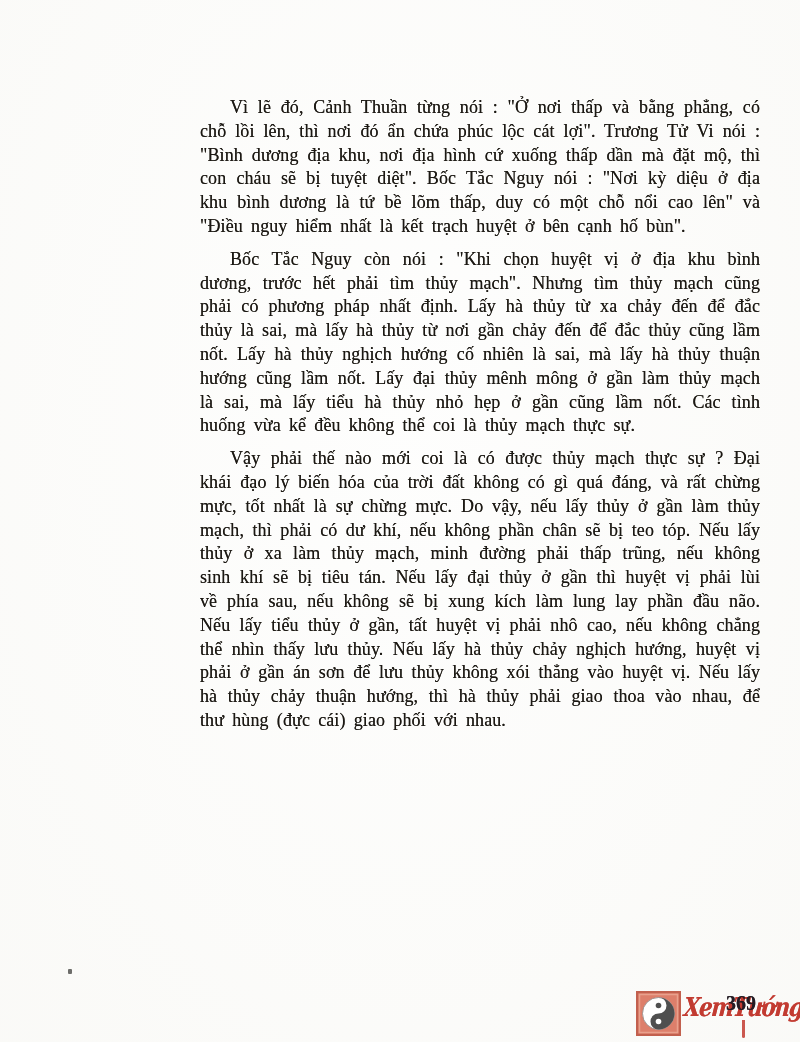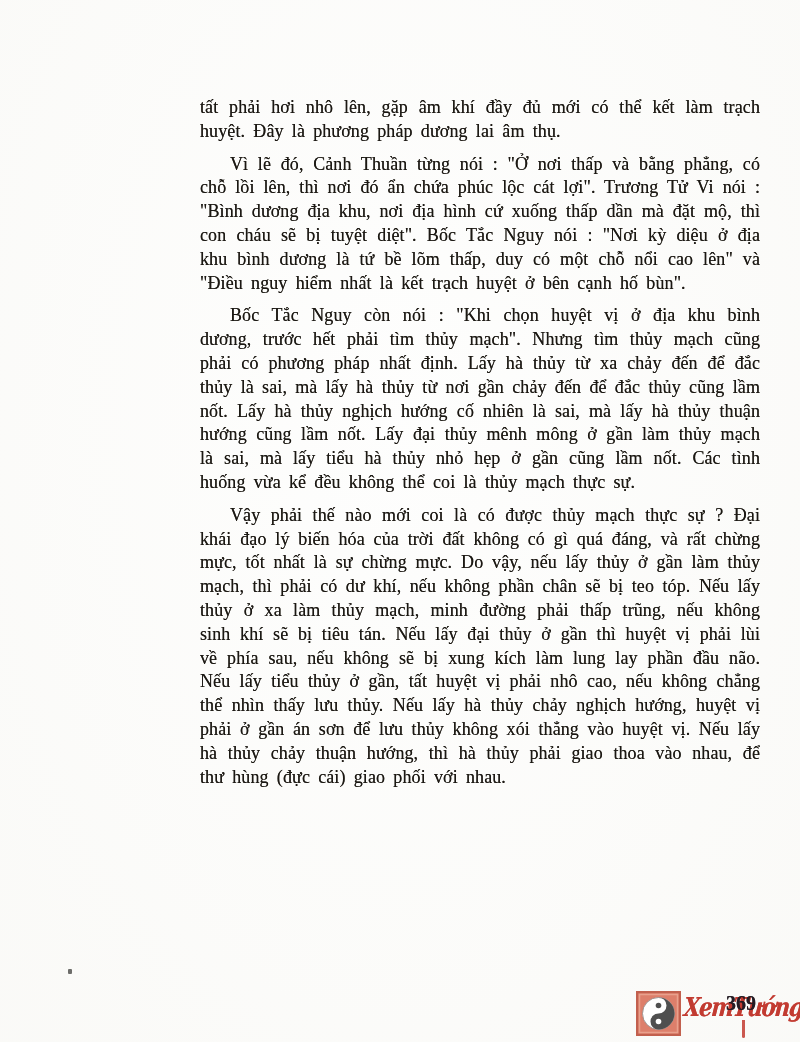--- a/index.html
+++ b/index.html
@@ -105,21 +105,20 @@
     opacity: 0.85;
     z-index: 0;
   }
 </style>
 </head>
 <body>
 
 <div class="page">
 
   <main class="text-block">
-    <p class="para continuation">tất phải hơi nhô lên, gặp âm khí đầy đủ mới có thể kết làm trạch huyệt. Đây là phương pháp dương lai âm thụ.</p>
     <p class="para">Vì lẽ đó, Cảnh Thuần từng nói : "Ở nơi thấp và bằng phẳng, có chỗ lồi lên, thì nơi đó ẩn chứa phúc lộc cát lợi". Trương Tử Vi nói : "Bình dương địa khu, nơi địa hình cứ xuống thấp dần mà đặt mộ, thì con cháu sẽ bị tuyệt diệt". Bốc Tắc Nguy nói : "Nơi kỳ diệu ở địa khu bình dương là tứ bề lõm thấp, duy có một chỗ nổi cao lên" và "Điều nguy hiểm nhất là kết trạch huyệt ở bên cạnh hố bùn".</p>
     <p class="para">Bốc Tắc Nguy còn nói : "Khi chọn huyệt vị ở địa khu bình dương, trước hết phải tìm thủy mạch". Nhưng tìm thủy mạch cũng phải có phương pháp nhất định. Lấy hà thủy từ xa chảy đến để đắc thủy là sai, mà lấy hà thủy từ nơi gần chảy đến để đắc thủy cũng lầm nốt. Lấy hà thủy nghịch hướng cố nhiên là sai, mà lấy hà thủy thuận hướng cũng lầm nốt. Lấy đại thủy mênh mông ở gần làm thủy mạch là sai, mà lấy tiểu hà thủy nhỏ hẹp ở gần cũng lầm nốt. Các tình huống vừa kể đều không thể coi là thủy mạch thực sự.</p>
     <p class="para">Vậy phải thế nào mới coi là có được thủy mạch thực sự ? Đại khái đạo lý biến hóa của trời đất không có gì quá đáng, và rất chừng mực, tốt nhất là sự chừng mực. Do vậy, nếu lấy thủy ở gần làm thủy mạch, thì phải có dư khí, nếu không phần chân sẽ bị teo tóp. Nếu lấy thủy ở xa làm thủy mạch, minh đường phải thấp trũng, nếu không sinh khí sẽ bị tiêu tán. Nếu lấy đại thủy ở gần thì huyệt vị phải lùi về phía sau, nếu không sẽ bị xung kích làm lung lay phần đầu não. Nếu lấy tiểu thủy ở gần, tất huyệt vị phải nhô cao, nếu không chẳng thể nhìn thấy lưu thủy. Nếu lấy hà thủy chảy nghịch hướng, huyệt vị phải ở gần án sơn để lưu thủy không xói thẳng vào huyệt vị. Nếu lấy hà thủy chảy thuận hướng, thì hà thủy phải giao thoa vào nhau, để thư hùng (đực cái) giao phối với nhau.</p>
   </main>
 
   <div class="speck"></div>
 
   <div class="watermark">
     <span class="wm-icon">
       <svg width="45" height="45" viewBox="0 0 45 45" xmlns="http://www.w3.org/2000/svg">

